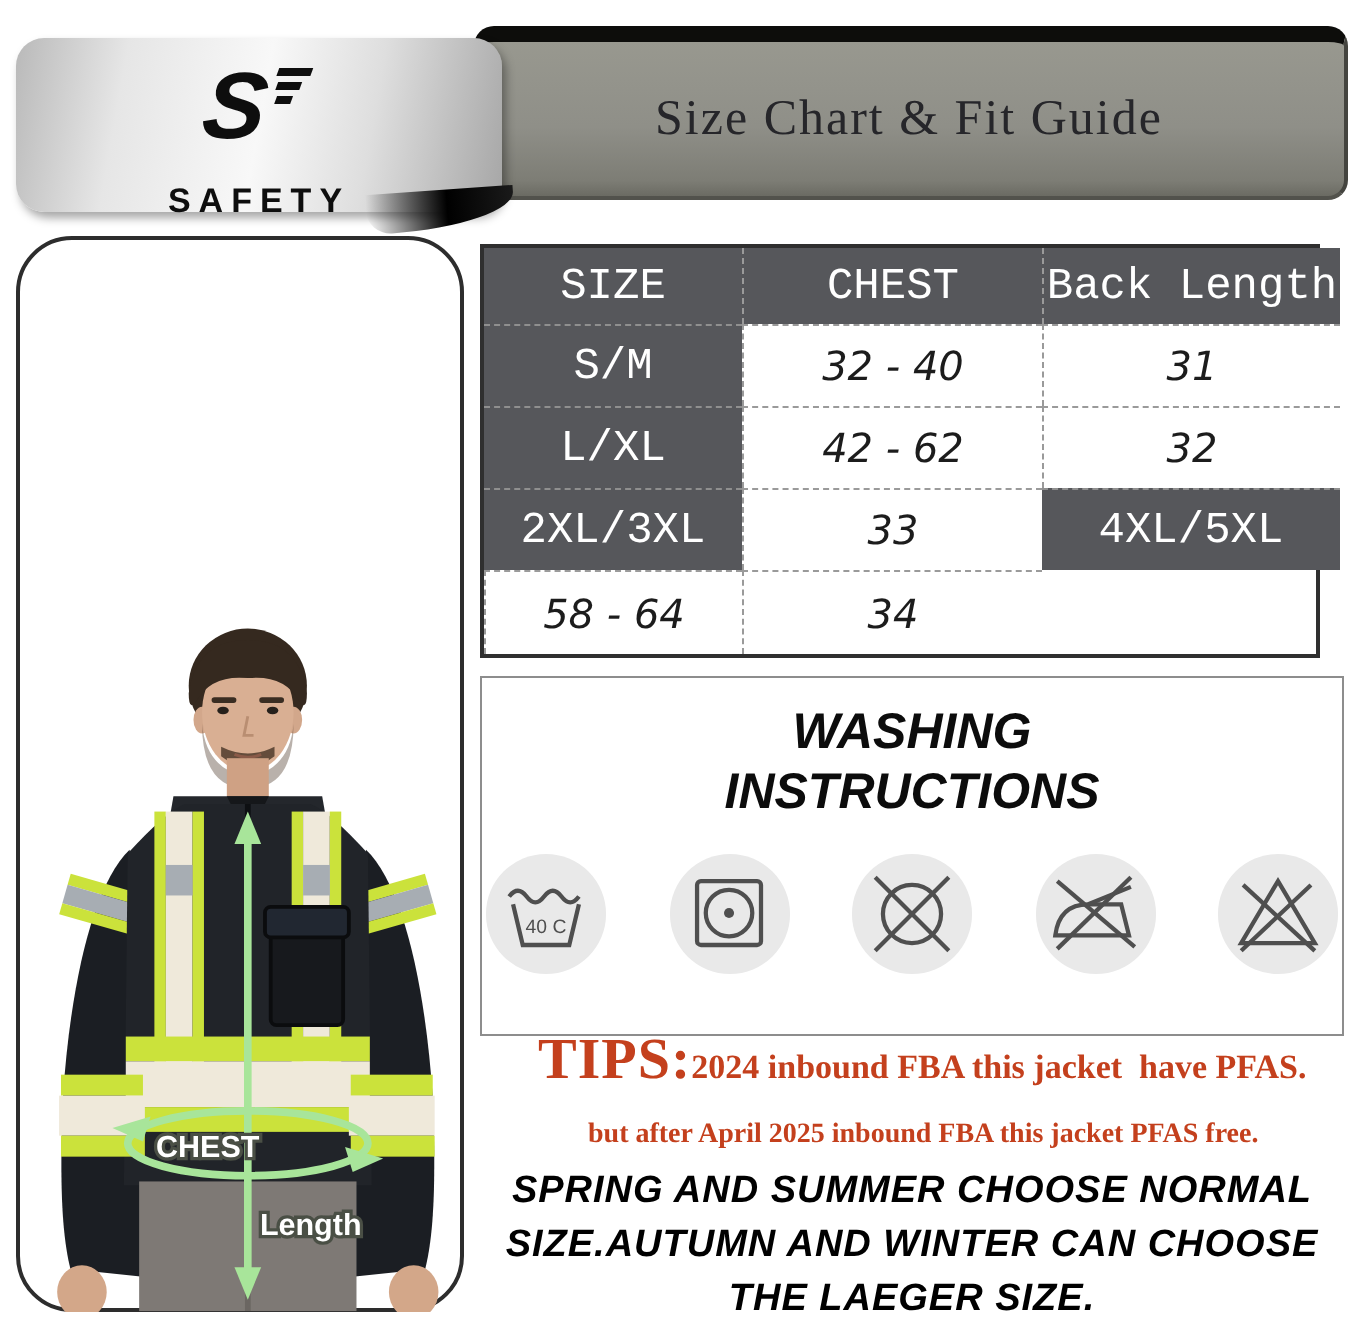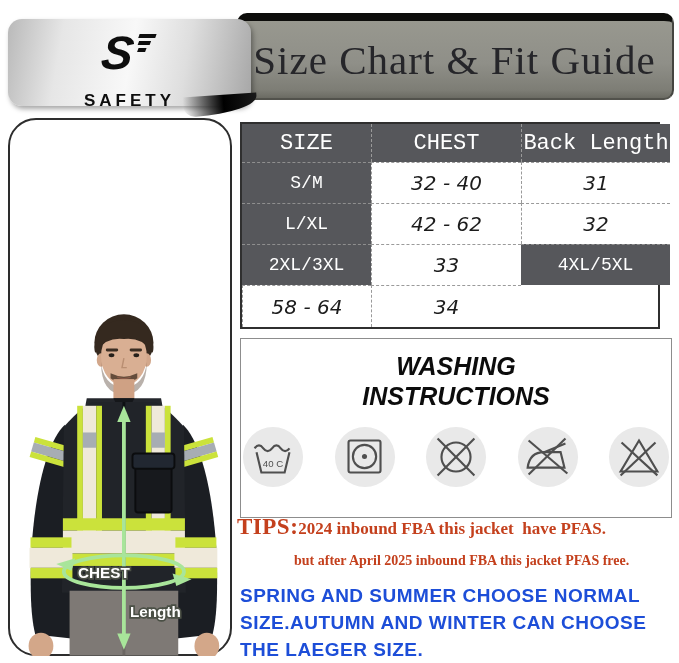--- a/index.html
+++ b/index.html
@@ -6,21 +6,21 @@
   #canvas{position:relative;width:679px;height:663px;background:#fff;overflow:hidden;
           font-family:"Liberation Sans",sans-serif;}
 
   
   .title-bar{position:absolute;left:237px;top:13px;width:437px;height:87px;
              border-radius:10px;
              background:linear-gradient(180deg,#98988f 0%,#8f8f88 55%,#7d7d75 90%,#6b6b63 100%);
              border-top:8px solid #0d0d0b;border-right:2px solid #44443f;
              border-bottom:2px solid #52524c;box-sizing:border-box;
              display:flex;align-items:center;justify-content:center;}
-  .title-text{font-family:"Liberation Serif",serif;font-size:41px;color:#26262a;
+  .title-text{font-family:"Liberation Serif",serif;font-size:25px;color:#26262a;
               letter-spacing:1px;white-space:nowrap;}
   .ribbon{position:absolute;left:8px;top:19px;width:243px;height:87px;border-radius:14px;
           background:linear-gradient(100deg,#b9b9b9 0%,#e6e6e6 22%,#f8f8f8 50%,#dedede 72%,#a6a6a6 100%);
           box-shadow:2px 3px 5px rgba(0,0,0,.35);}
   .ribbon::after{content:"";position:absolute;right:-6px;bottom:-9px;width:74px;height:20px;
           background:linear-gradient(90deg,rgba(0,0,0,0) 0%,#000 55%,#1a1a1a 100%);
           border-radius:0 0 100% 20% / 0 0 100% 70%;transform:rotate(-4deg);}
   .logo{position:absolute;left:0;top:8px;width:100%;text-align:center;}
   .logo-row{height:52px;line-height:52px;}
   .logo-s{display:inline-block;font-family:"Liberation Sans",sans-serif;font-weight:bold;
@@ -34,44 +34,44 @@
                border:2px solid #2d2d2d;border-radius:28px;box-sizing:border-box;background:#fff;}
   .model-svg{position:absolute;left:10px;top:190px;}
 
   
   .size-table{position:absolute;left:240px;top:122px;width:420px;height:207px;
               border:2px solid #2f2f2f;box-sizing:border-box;background:#fff;
               display:grid;grid-template-columns:129px 150px 149px;
               grid-template-rows:38px 41px 41px 41px 42px;}
   .cell{display:flex;align-items:center;justify-content:center;box-sizing:border-box;}
   .hcell{background:#56575b;color:#fff;font-family:"Liberation Mono",monospace;font-size:22px;}
-  .scell{background:#56575b;color:#fff;font-family:"Liberation Mono",monospace;font-size:18px;
+  .scell{background:#56575b;color:#fff;font-family:"Liberation Mono",monospace;font-size:22px;
          border-top:1px dashed #8f8f8f;}
   .dcell{background:#fff;color:#1c1c1c;font-family:"DejaVu Sans",sans-serif;
          font-weight:normal;font-style:italic;font-size:20px;border-top:1px dashed #9a9a9a;}
   .bl{border-left:1px dashed #9a9a9a;}
 
   
   .wash-box{position:absolute;left:240px;top:338px;width:432px;height:180px;
             border:1px solid #8d8d8d;box-sizing:border-box;background:#fff;}
   .wash-title{margin-top:13px;text-align:center;font-weight:bold;font-style:italic;
               font-size:25px;line-height:1.18;color:#0c0c0c;}
   .wash-icons{display:flex;justify-content:space-between;padding:0 1px;margin-top:15px;}
   .wicon{width:62px;height:62px;}
 
   
   .tips{position:absolute;left:237px;top:514px;width:441px;color:#c4401d;
         font-family:"Liberation Serif",serif;font-weight:bold;}
   .tips-line1{white-space:pre-wrap;font-size:17px;}
-  .tips-label{font-size:23px;letter-spacing:0.5px;}
+  .tips-label{font-size:29px;letter-spacing:0.5px;margin-left:32px;}
   .tips-line2{white-space:pre-wrap;margin-top:13px;margin-left:57px;font-size:14px;}
 
   
-  .season{position:absolute;left:240px;top:582px;width:432px;text-align:left;
-          color:#1d4ed8;font-weight:bold;font-size:19px;
+  .season{position:absolute;left:240px;top:582px;width:432px;text-align:center;
+          color:#000000;font-weight:bold;font-style:italic;font-size:19px;
           line-height:27px;letter-spacing:0.5px;}
 </style>
 </head>
 <body>
 
 <div id="canvas">
 
   <div class="title-bar">
     <span class="title-text">Size Chart &amp; Fit Guide</span>
   </div>

